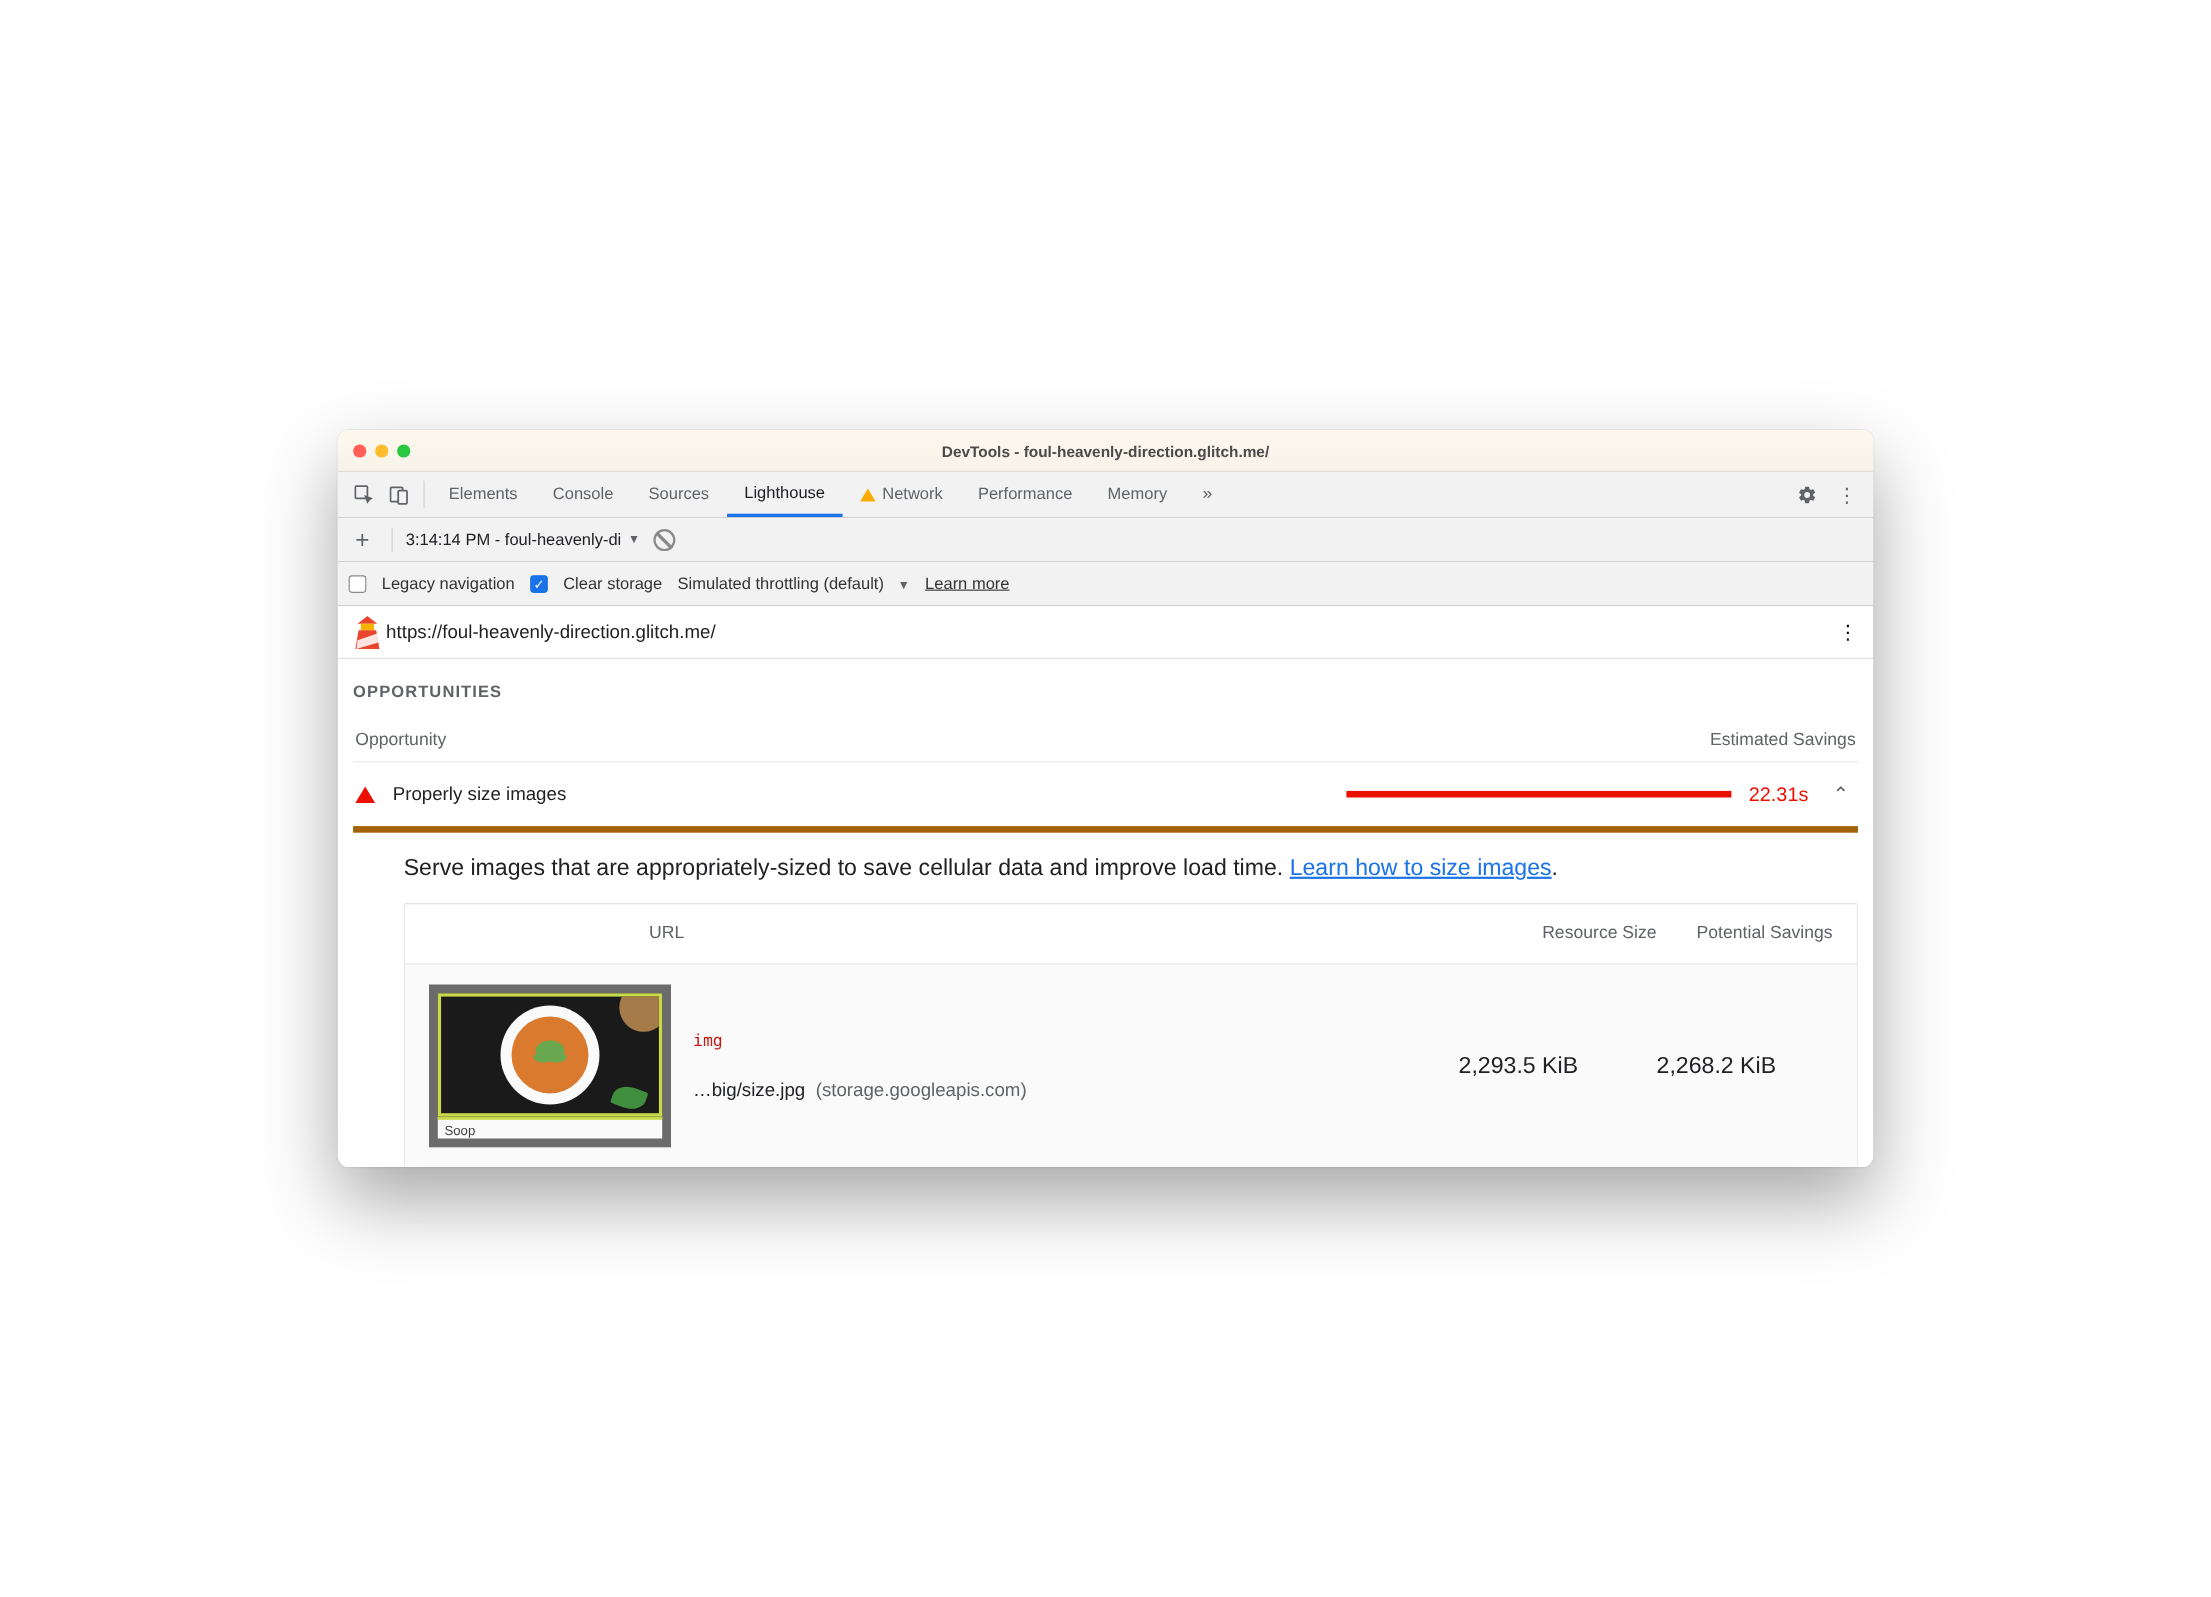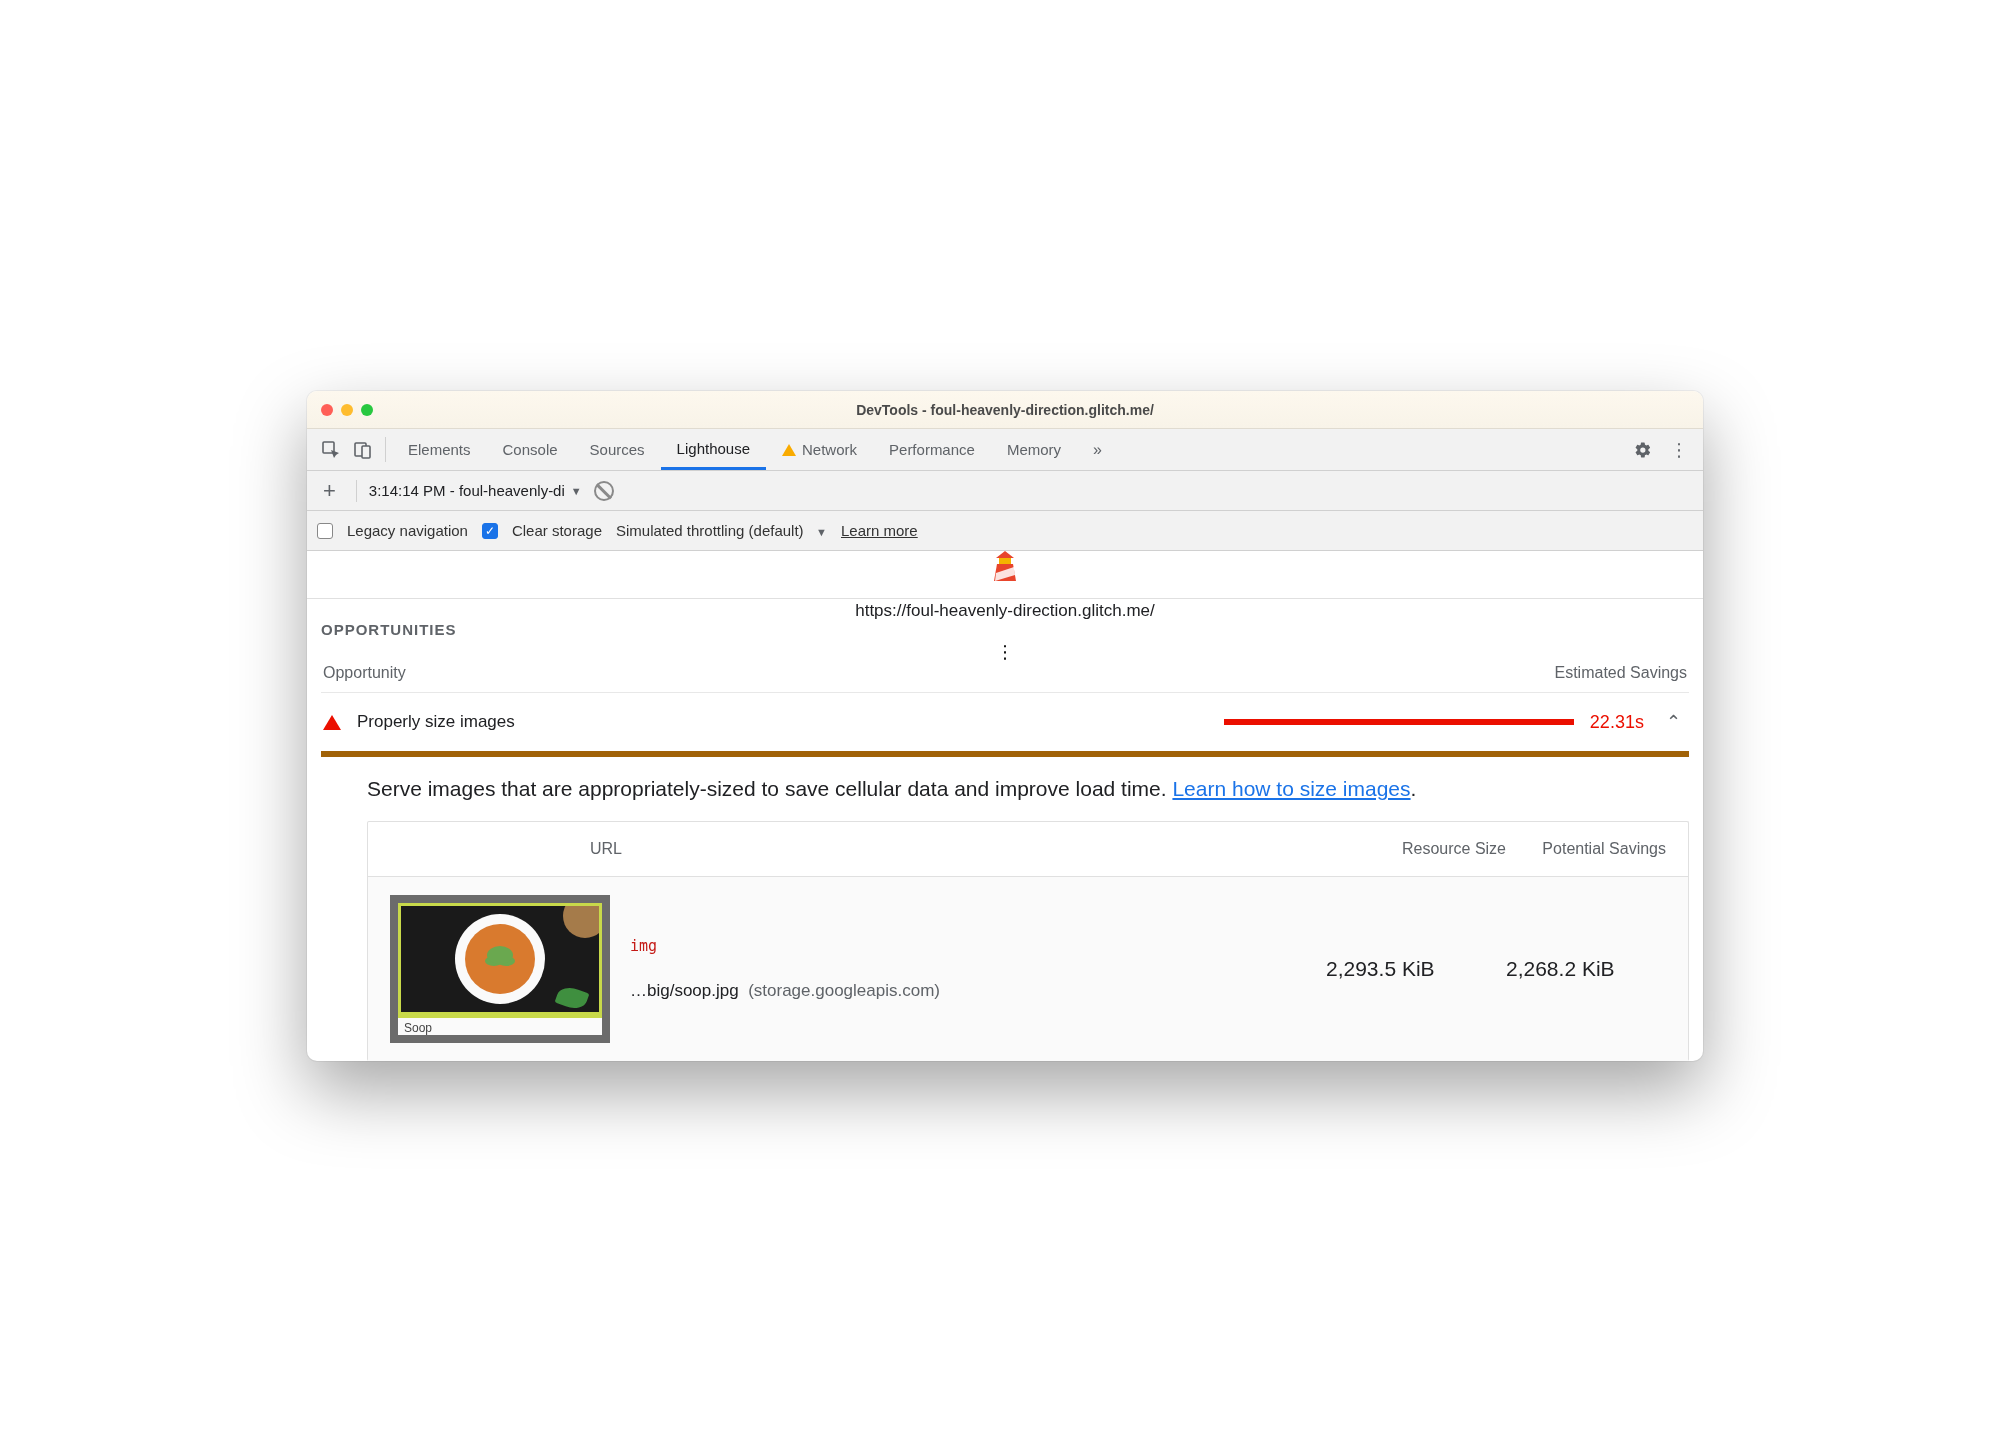--- a/index.html
+++ b/index.html
@@ -93,21 +93,21 @@
   .checkbox {
     width: 16px; height: 16px; border: 1.5px solid #888; border-radius: 3px;
     display: inline-flex; align-items: center; justify-content: center;
     background: #fff;
   }
   .checkbox.checked { background: #1a73e8; border-color: #1a73e8; color: #fff; font-size: 12px; }
   .checkbox.checked::after { content: "✓"; }
   .learn-link { text-decoration: underline; color: #333; }
   .urlbar {
     height: 48px; border-bottom: 1px solid #e0e0e0;
-    display: flex; align-items: center; padding: 0 14px; gap: 20px; flex-direction: column;
+    display: flex; align-items: center; padding: 0 14px; gap: 4px;
   }
   .lh-logo svg { display: block; }
   .urlbar-text { font-size: 17px; color: #202124; flex: 1; }
   .content { padding: 18px 14px 0 14px; }
   .section-h {
     font-size: 15px; font-weight: 600; letter-spacing: 1px; color: #5f6368;
     padding: 4px 0 26px 0;
   }
   .cols-head {
     display: flex; justify-content: space-between; color: #5f6368;
@@ -309,21 +309,21 @@
             <div class="bowl">
                 <div class="soup"></div>
               </div>
             <div class="leaf"></div>
           </div>
           <div class="thumb-caption">Soop</div>
         </div>
         <div class="cell-url">
           <div class="tag-img">img</div>
           <div class="url-line">
-            <span>…big/soop.jpg</span>
+            <span>…big/size.jpg</span>
             &nbsp;<span class="url-host">(storage.googleapis.com)</span>
           </div>
         </div>
         <div class="cell-size">2,293.5 KiB</div>
         <div class="cell-sav">2,268.2 KiB</div>
       </div>
     </div>
   </div>
 
 </div>

